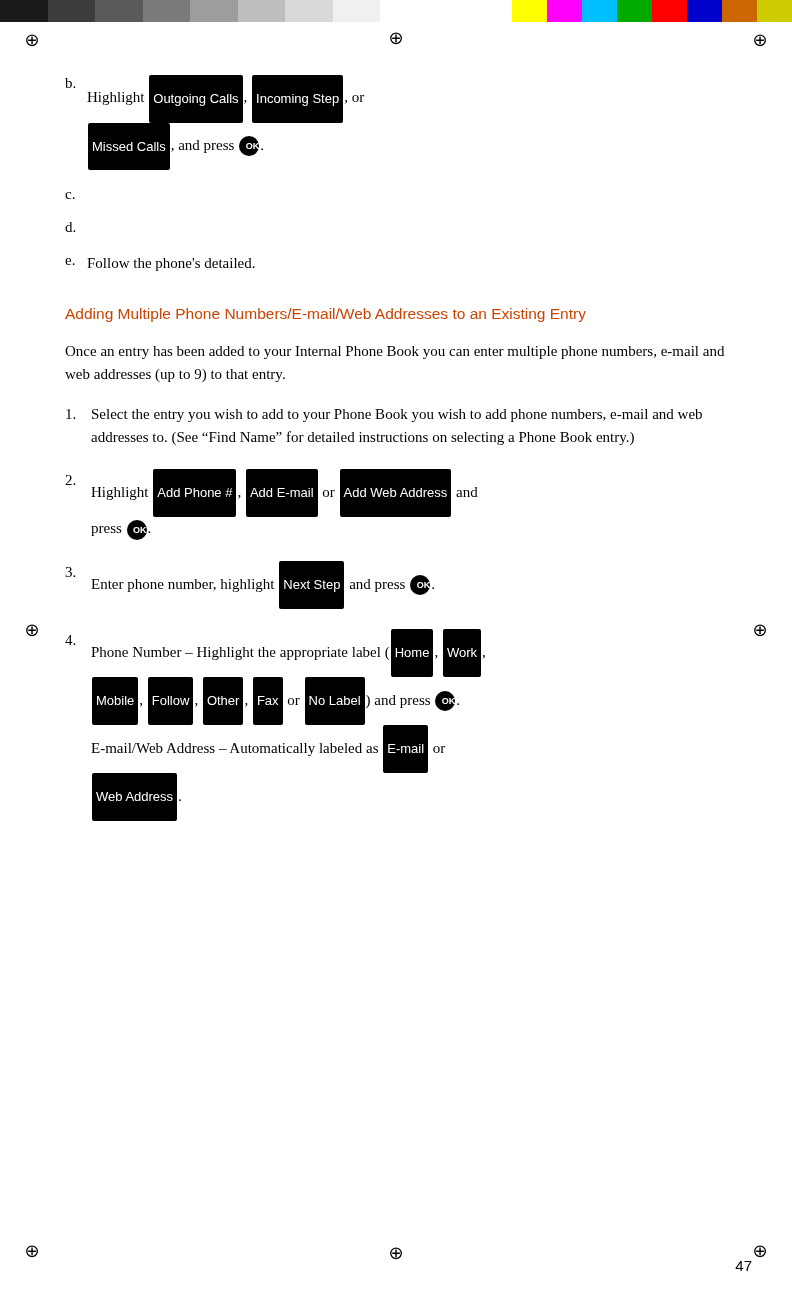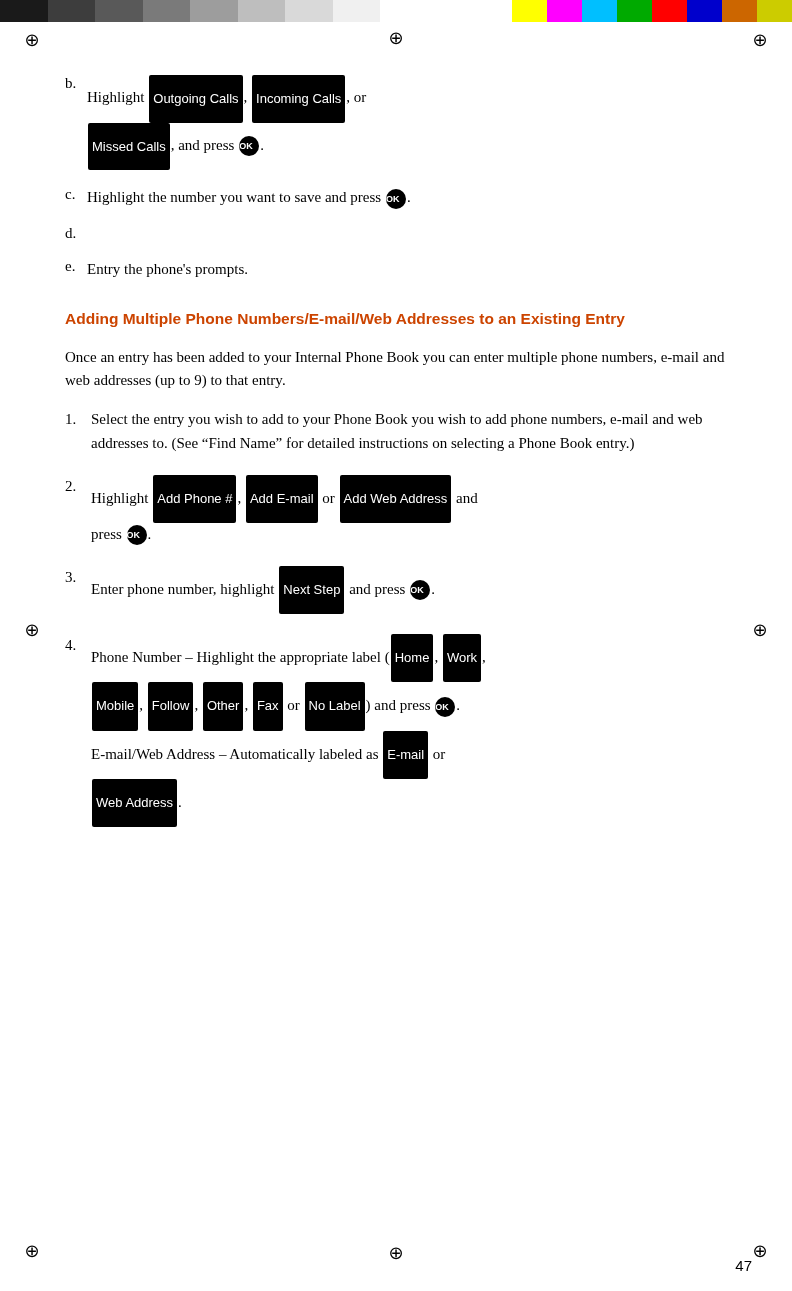--- a/index.html
+++ b/index.html
@@ -98,31 +98,31 @@
     .ok-button {
       display: inline-block;
       width: 20px;
       height: 20px;
       background: #000;
       border-radius: 50%;
       color: #fff;
       font-size: 9px;
       font-family: Arial, sans-serif;
       font-weight: bold;
-      text-align: left;
+      text-align: right;
       line-height: 20px;
       vertical-align: middle;
       margin: 0 1px;
     }
 
     .section-heading {
       color: #cc4400;
       font-family: Arial, Helvetica, sans-serif;
       font-size: 15.5px;
-      font-weight: bold;
+      font-weight: normal;
       margin-bottom: 16px;
       margin-top: 8px;
       line-height: 1.4;
     }
 
     .body-para {
       font-size: 15px;
       line-height: 1.55;
       margin-bottom: 16px;
     }
@@ -192,41 +192,37 @@
 <div class="reg-mark reg-tc">⊕</div>
 <div class="reg-mark reg-bc">⊕</div>
 
 <div class="content">
 
   <div class="list-alpha">
     <span class="label">b.</span>
     <span class="text">
       Highlight
       <span class="highlight-box">Outgoing Calls</span>,
-      <span class="highlight-box">Incoming Calls</span>, or<br>
+      <span class="highlight-box">Incoming Step</span>, or<br>
       <span class="highlight-box">Missed Calls</span>, and press
       <span class="ok-button">OK</span>.
     </span>
   </div>
 
   <div class="list-alpha">
     <span class="label">c.</span>
-    <span class="text">
-      Highlight the number you want to save and press
-      <span class="ok-button">OK</span>.
-    </span>
   </div>
 
   <div class="list-alpha">
     <span class="label">d.</span>
   </div>
 
   <div class="list-alpha" style="margin-bottom:28px;">
     <span class="label">e.</span>
-    <span class="text">Entry the phone's prompts.</span>
+    <span class="text">Follow the phone's detailed.</span>
   </div>
 
   <div class="section-heading">
     <span>Adding Multiple Phone Numbers/E-mail/Web Addresses to an Existing Entry</span>
   </div>
 
   <p class="body-para">Once an entry has been added to your Internal Phone Book you can enter multiple phone numbers, e-mail and web addresses (up to 9) to that entry.</p>
 
   <ol class="numbered-list">
 

